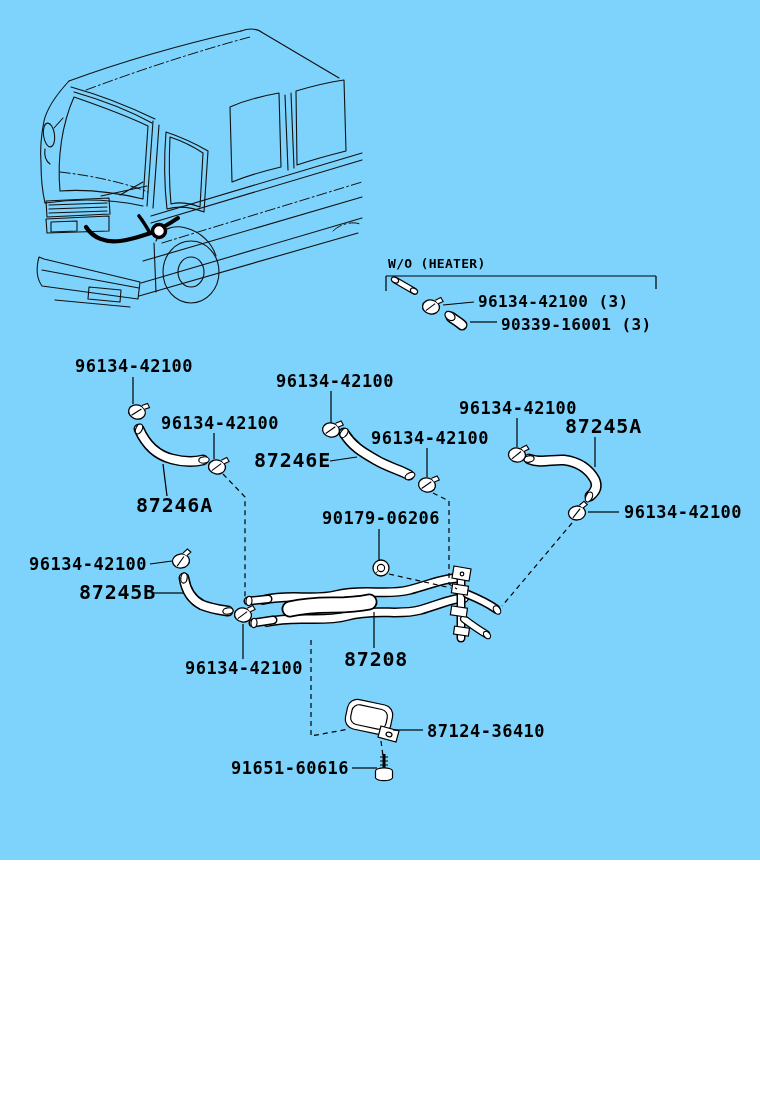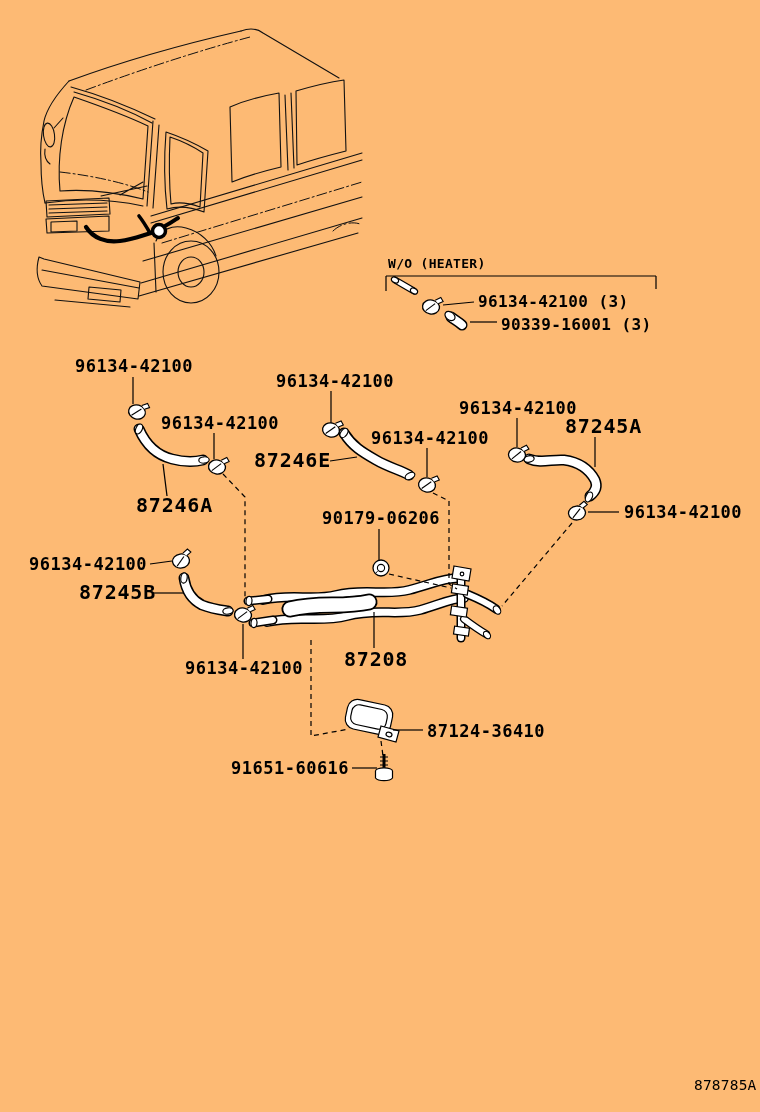--- a/index.html
+++ b/index.html
@@ -1,16 +1,16 @@
 <!DOCTYPE html>
 <html><head>
 <meta charset="utf-8">
 <style>
   html,body{margin:0;padding:0;background:#ffffff;}
-  .stage{position:relative;width:760px;height:1112px;background:#fdba74;overflow:hidden;
+  .stage{position:relative;width:760px;height:860px;background:#7dd3fc;overflow:hidden;
          font-family:"DejaVu Sans Mono","Liberation Mono",monospace;}
   svg{display:block}
   svg text{fill:#000;font-family:"DejaVu Sans Mono","Liberation Mono",monospace;}
   .pn{font-size:17px;letter-spacing:.5px;font-weight:600;}
   .pnb{font-size:20px;letter-spacing:.8px;font-weight:bold;}
   .insetT{font-size:13px;letter-spacing:.3px;font-weight:600;}
   .insetPn{font-size:16px;letter-spacing:.4px;font-weight:600;}
   .doc{font-size:14.5px;letter-spacing:.2px;}
   .ln{stroke:#000;stroke-width:1.2;fill:none;}
   .dash{stroke:#000;stroke-width:1.2;fill:none;stroke-dasharray:5 4;}

